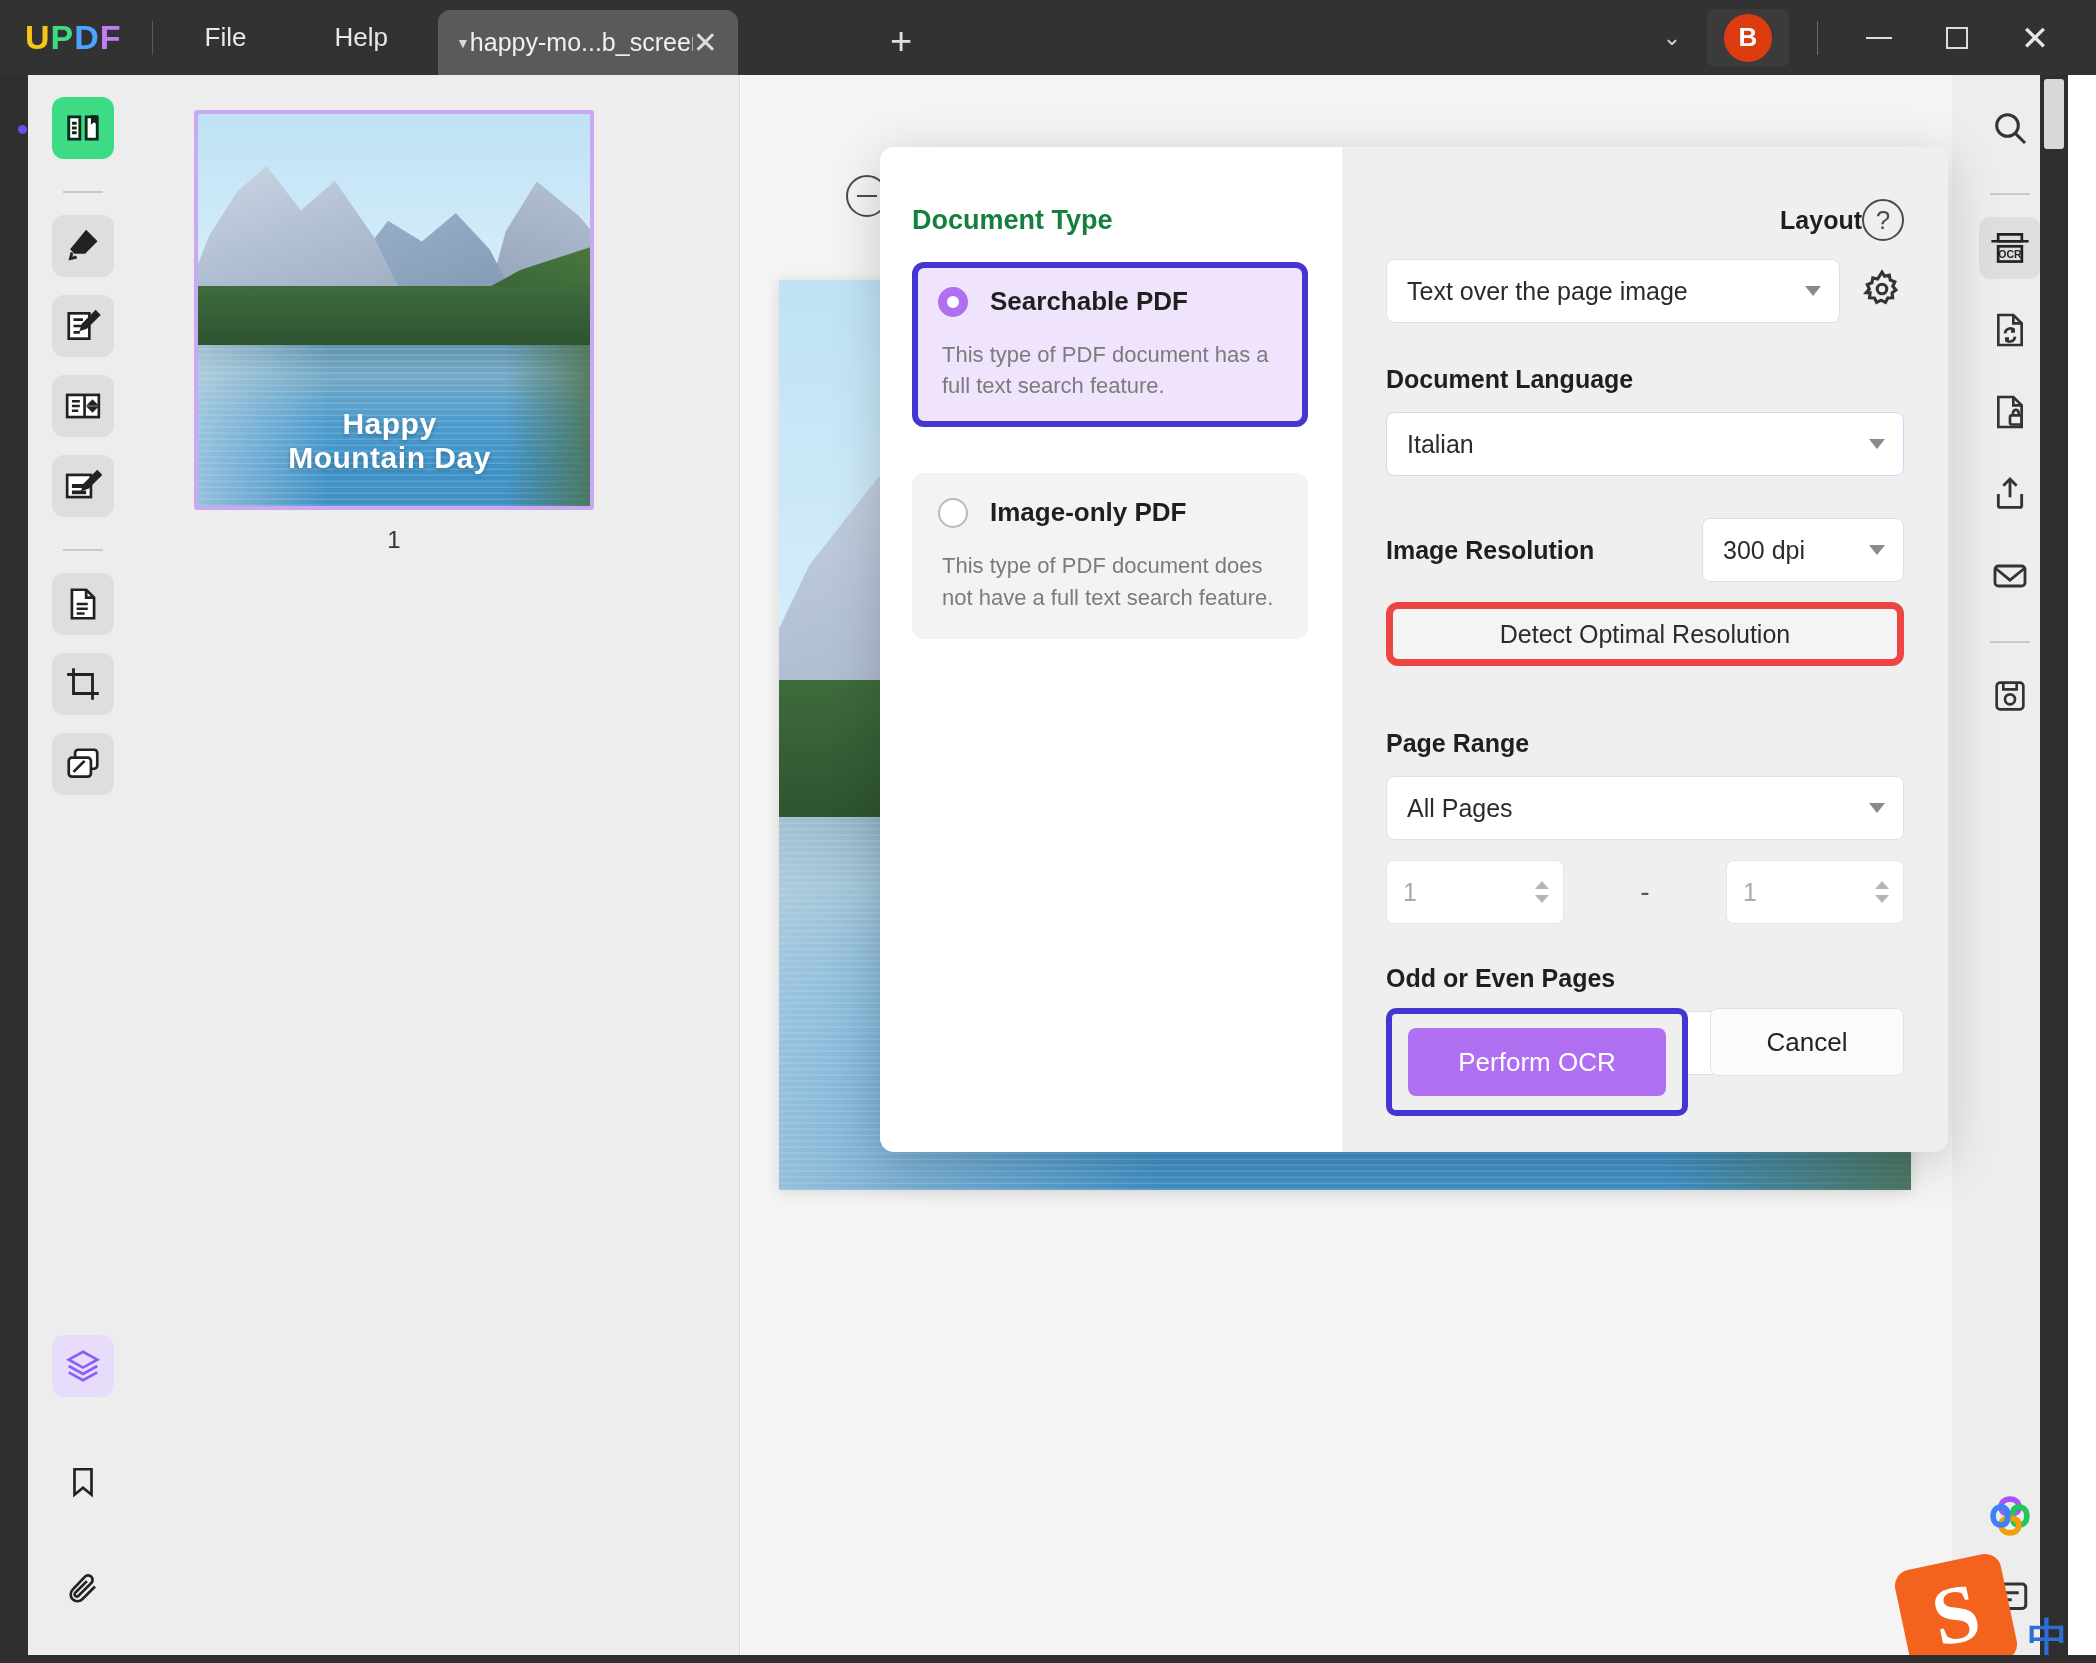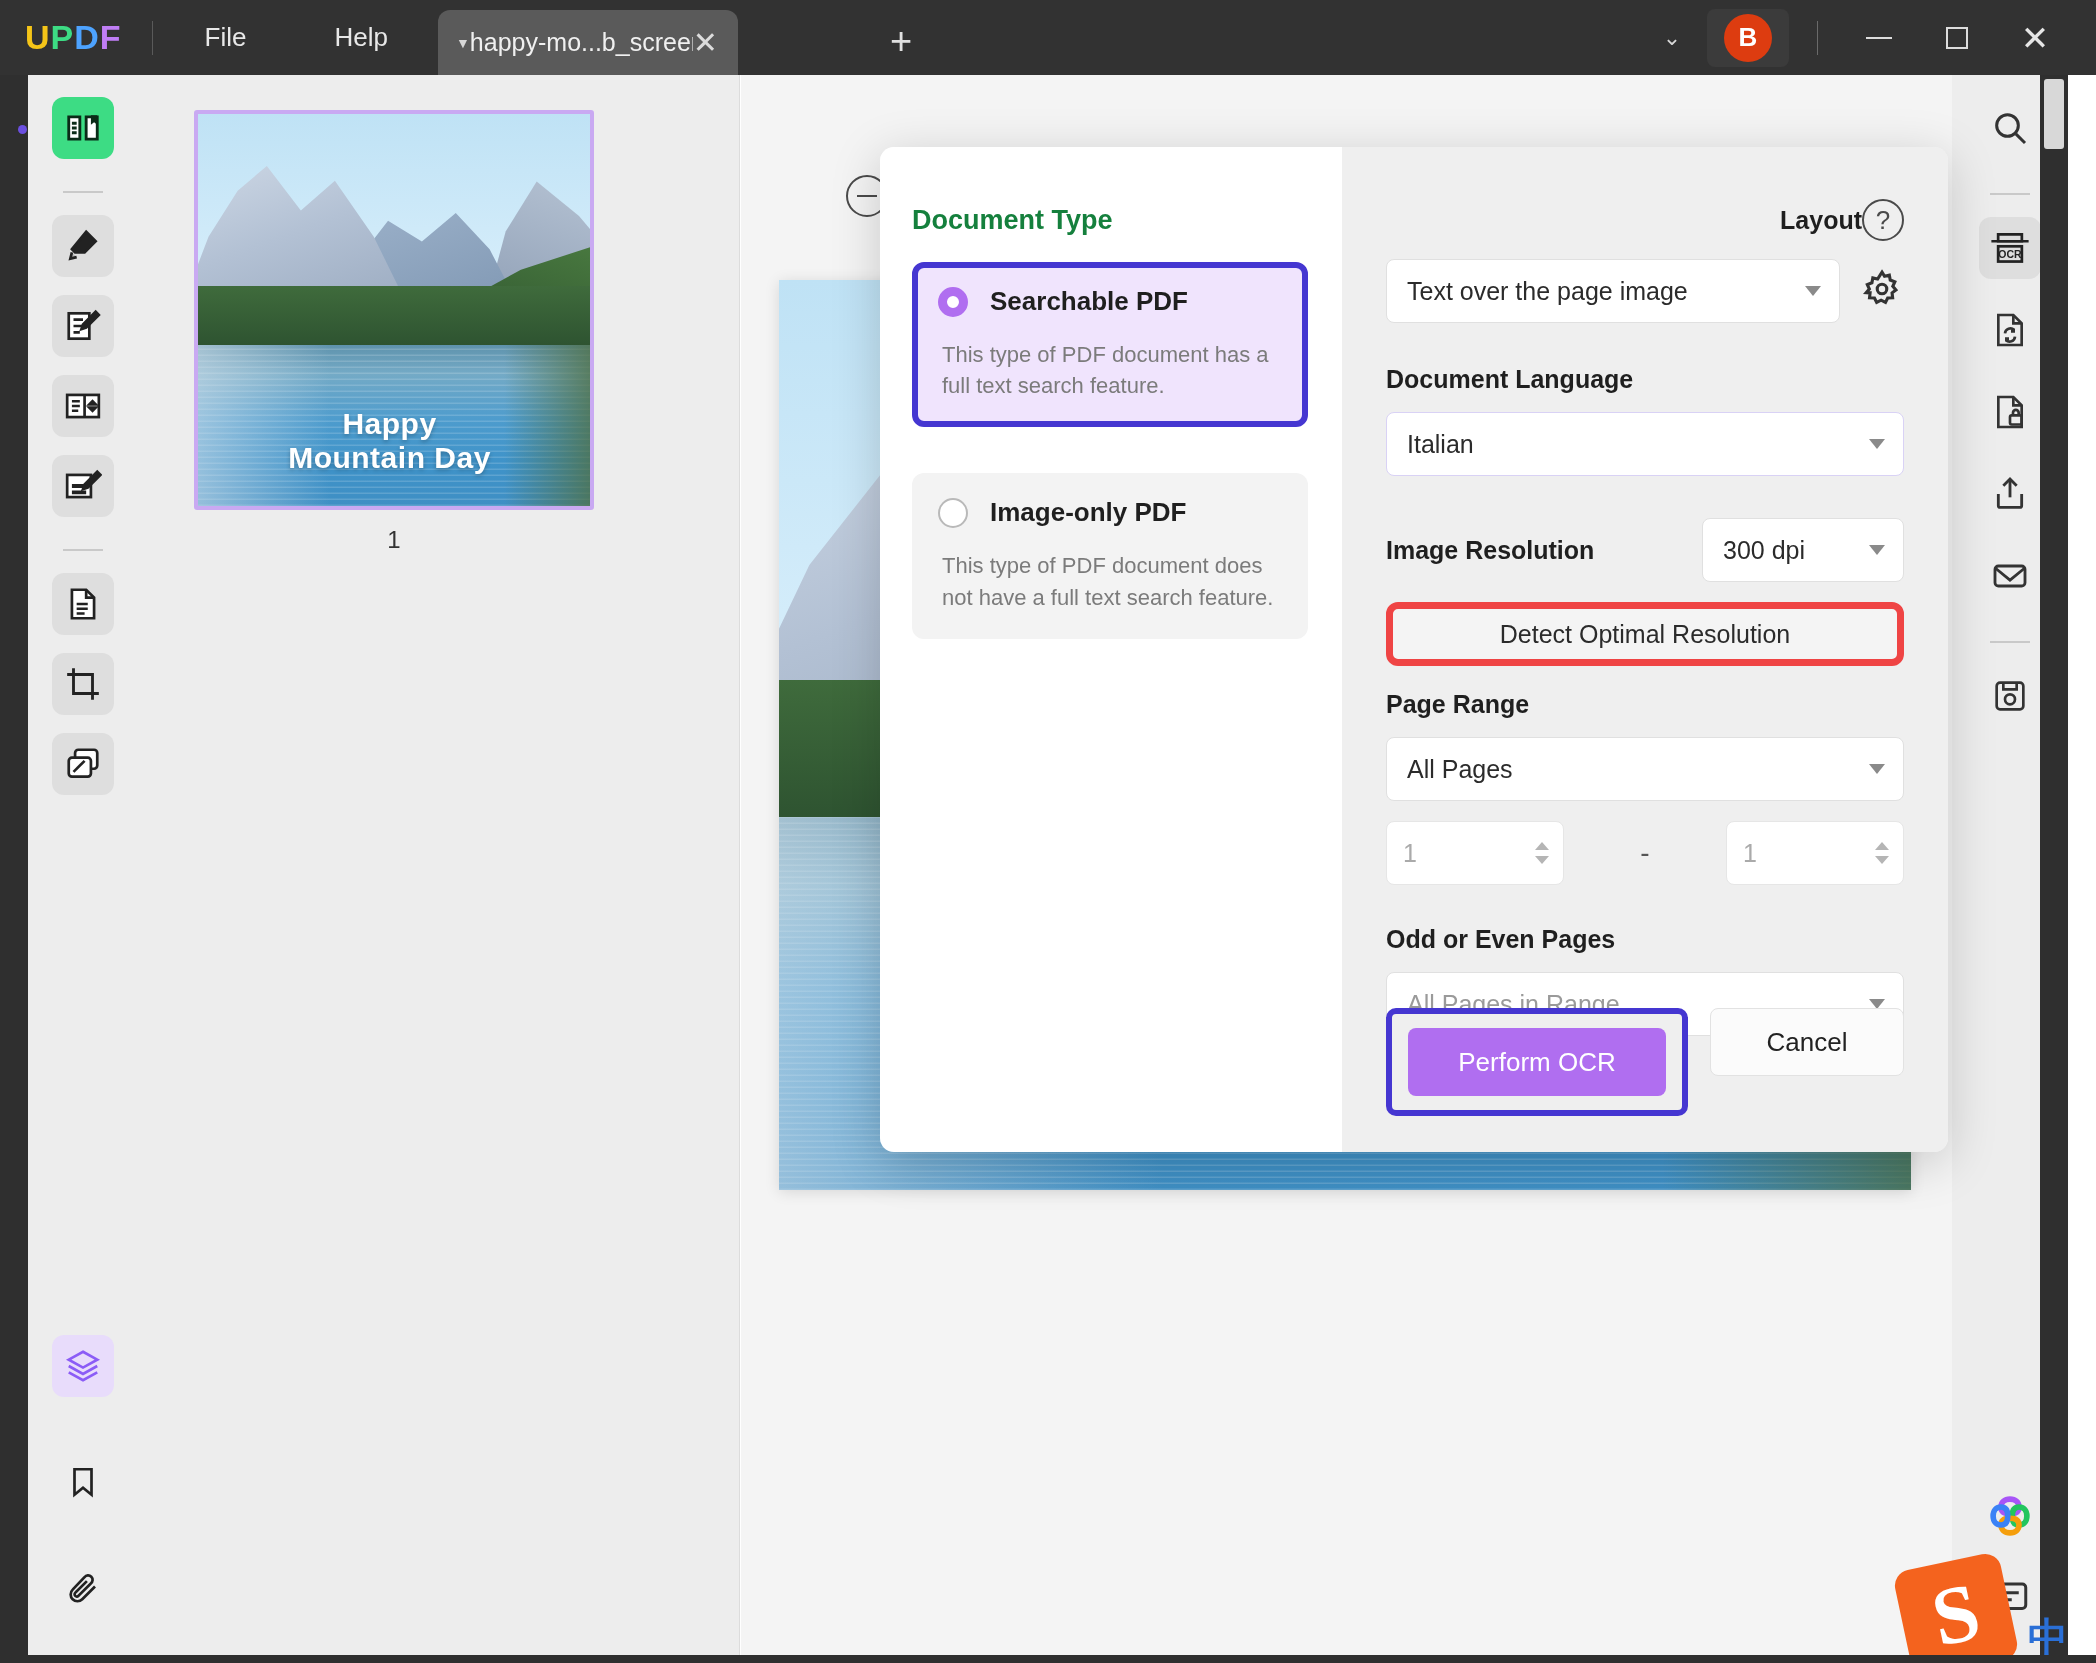--- a/index.html
+++ b/index.html
@@ -502,21 +502,21 @@
         <div class="res-row">
           <div class="lbl">Image Resolution</div>
           <div class="select res-select">
             <span>300 dpi</span>
             <span class="caret"></span>
           </div>
         </div>
 
         <div class="btn-wide">Detect Optimal Resolution</div>
 
-        <div class="lbl" style="margin-top:24px;">Page Range</div>
+        <div class="lbl" style="margin-top:63px;">Page Range</div>
         <div class="select" style="margin-top:18px;">
           <span>All Pages</span>
           <span class="caret"></span>
         </div>
 
         <div class="range-row">
           <div class="spin">
             <span>1</span>
             <span class="arrows">
               <span class="up"></span>

